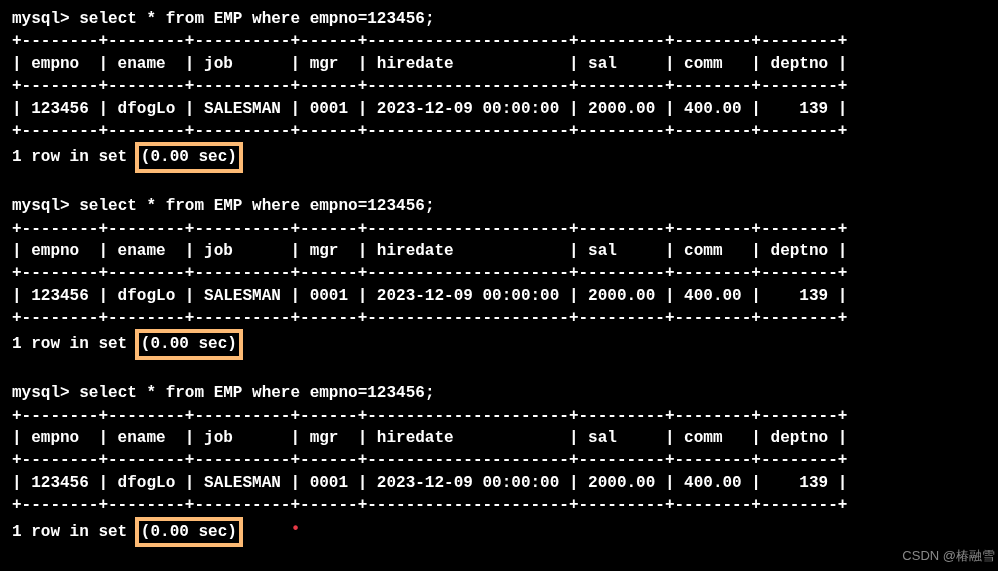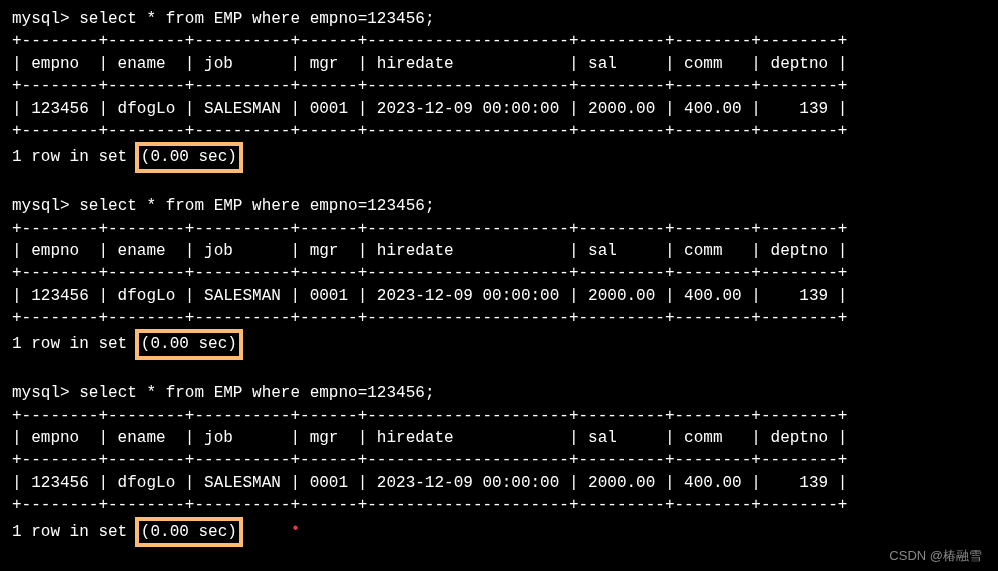--- a/index.html
+++ b/index.html
@@ -14,39 +14,39 @@
       font-size: 16px;
       line-height: 1.4;
       padding: 8px 12px;
       width: 998px;
       height: 571px;
       overflow: hidden;
       position: relative;
     }
     .line {
       white-space: pre;
-      font-weight: normal;
+      font-weight: bold;
     }
     .highlight-box {
       border: 4px solid #fdba74;
       display: inline-block;
       padding: 0 2px;
       margin-left: -2px;
     }
     .cursor {
       display: inline-block;
       background: #00ff00;
       width: 10px;
       height: 18px;
       vertical-align: text-bottom;
     }
     .watermark {
       position: absolute;
       bottom: 6px;
-      right: 16px;
+      right: 3px;
       color: #888888;
       font-size: 13px;
       font-family: sans-serif;
       font-weight: normal;
     }
     .red-dot {
       color: #e63946;
       position: relative;
       top: -3px;
     }

